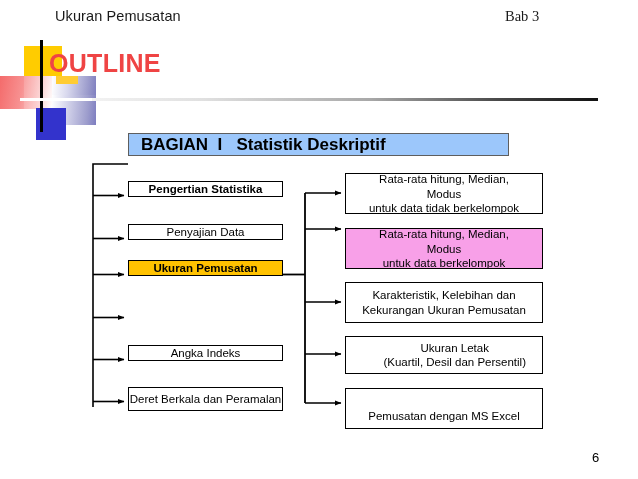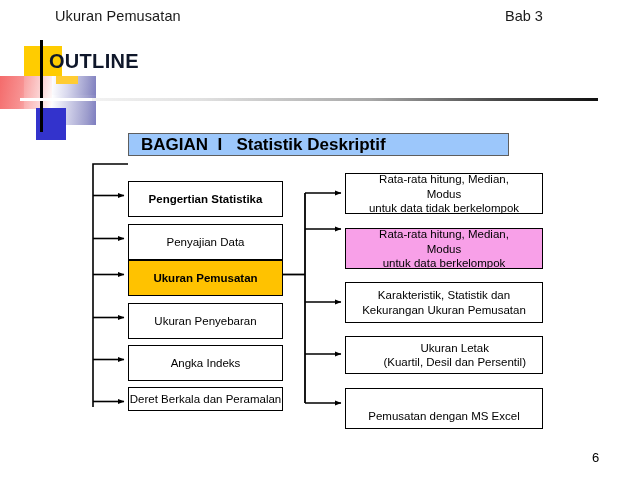--- a/index.html
+++ b/index.html
@@ -27,20 +27,21 @@
     color: #1a1a1a;
     white-space: nowrap;
     letter-spacing: 0.1px;
   }
   .hdr-right {
     position: absolute;
     left: 505px; top: 8px;
     font-size: 14.5px;
     color: #1a1a1a;
     white-space: nowrap;
+    font-family: Liberation Serif, serif;
   }
 
   
   .deco { position: absolute; }
   .deco-yellow {
     left: 24px; top: 46px;
     width: 38px; height: 35px;
     background: #FFCC00;
   }
   .deco-red {
@@ -80,23 +81,23 @@
   }
   .deco-yellowbit {
     left: 56px; top: 76px;
     width: 22px; height: 8px;
     background: #FFCC33;
   }
 
   .outline-word {
     position: absolute;
     left: 49px; top: 51px;
-    font-size: 20px;
-    font-weight: bold;
-    color: #0f172a;
+    font-size: 25px;
+    font-weight: bold;
+    color: #ef4444;
     letter-spacing: 0.3px;
     line-height: 1;
   }
 
   
   .rule {
     position: absolute;
     left: 92px; top: 98px;
     width: 506px; height: 3px;
     background: linear-gradient(90deg, #F2F2F2 0%, #E0E0E0 22%, #A8A8A8 55%, #4A4A4A 80%, #111111 100%);
@@ -126,21 +127,21 @@
     display: flex;
     align-items: center;
     justify-content: center;
     text-align: center;
     color: #000000;
     line-height: 1.22;
   }
   .box.left {
     left: 128px;
     width: 155px;
-    height: 36px;
+    height: 16px;
     font-size: 11.5px;
   }
   .box.left.bold {
     font-weight: bold;
     font-size: 11.5px;
   }
   .box.left.highlight {
     background: #FFC200;
     font-weight: bold;
   }
@@ -221,23 +222,20 @@
 
   <div class="box left bold" style="top:181px;">
     <span>Pengertian Statistika</span>
   </div>
   <div class="box left" style="top:224px;">
     <span>Penyajian Data</span>
   </div>
   <div class="box left highlight" style="top:260px;">
     <span>Ukuran Pemusatan</span>
   </div>
-  <div class="box left" style="top:303px;">
-    <span>Ukuran Penyebaran</span>
-  </div>
   <div class="box left" style="top:345px;">
     <span>Angka Indeks</span>
   </div>
   <div class="box left" style="top:387px; height:24px;">
     <span>Deret Berkala dan Peramalan</span>
   </div>
 
   <div class="box right" style="top:173px; height:41px;">
     <span>
       <span>Rata-rata hitung, Median, Modus</span><br>
@@ -247,21 +245,21 @@
 
   <div class="box right pink" style="top:228px; height:41px;">
     <span>
       <span>Rata-rata hitung, Median, Modus</span><br>
       <span>untuk data berkelompok</span>
     </span>
   </div>
 
   <div class="box right" style="top:282px; height:41px;">
     <span>
-      <span>Karakteristik, Statistik dan</span><br>
+      <span>Karakteristik, Kelebihan dan</span><br>
       <span>Kekurangan Ukuran Pemusatan</span>
     </span>
   </div>
 
   <div class="box right" style="top:336px; height:38px;justify-content:flex-end;">
     <span>
       <span>Ukuran Letak</span><br>
       <span>(Kuartil, Desil dan Persentil)</span>
     </span>
   </div>

